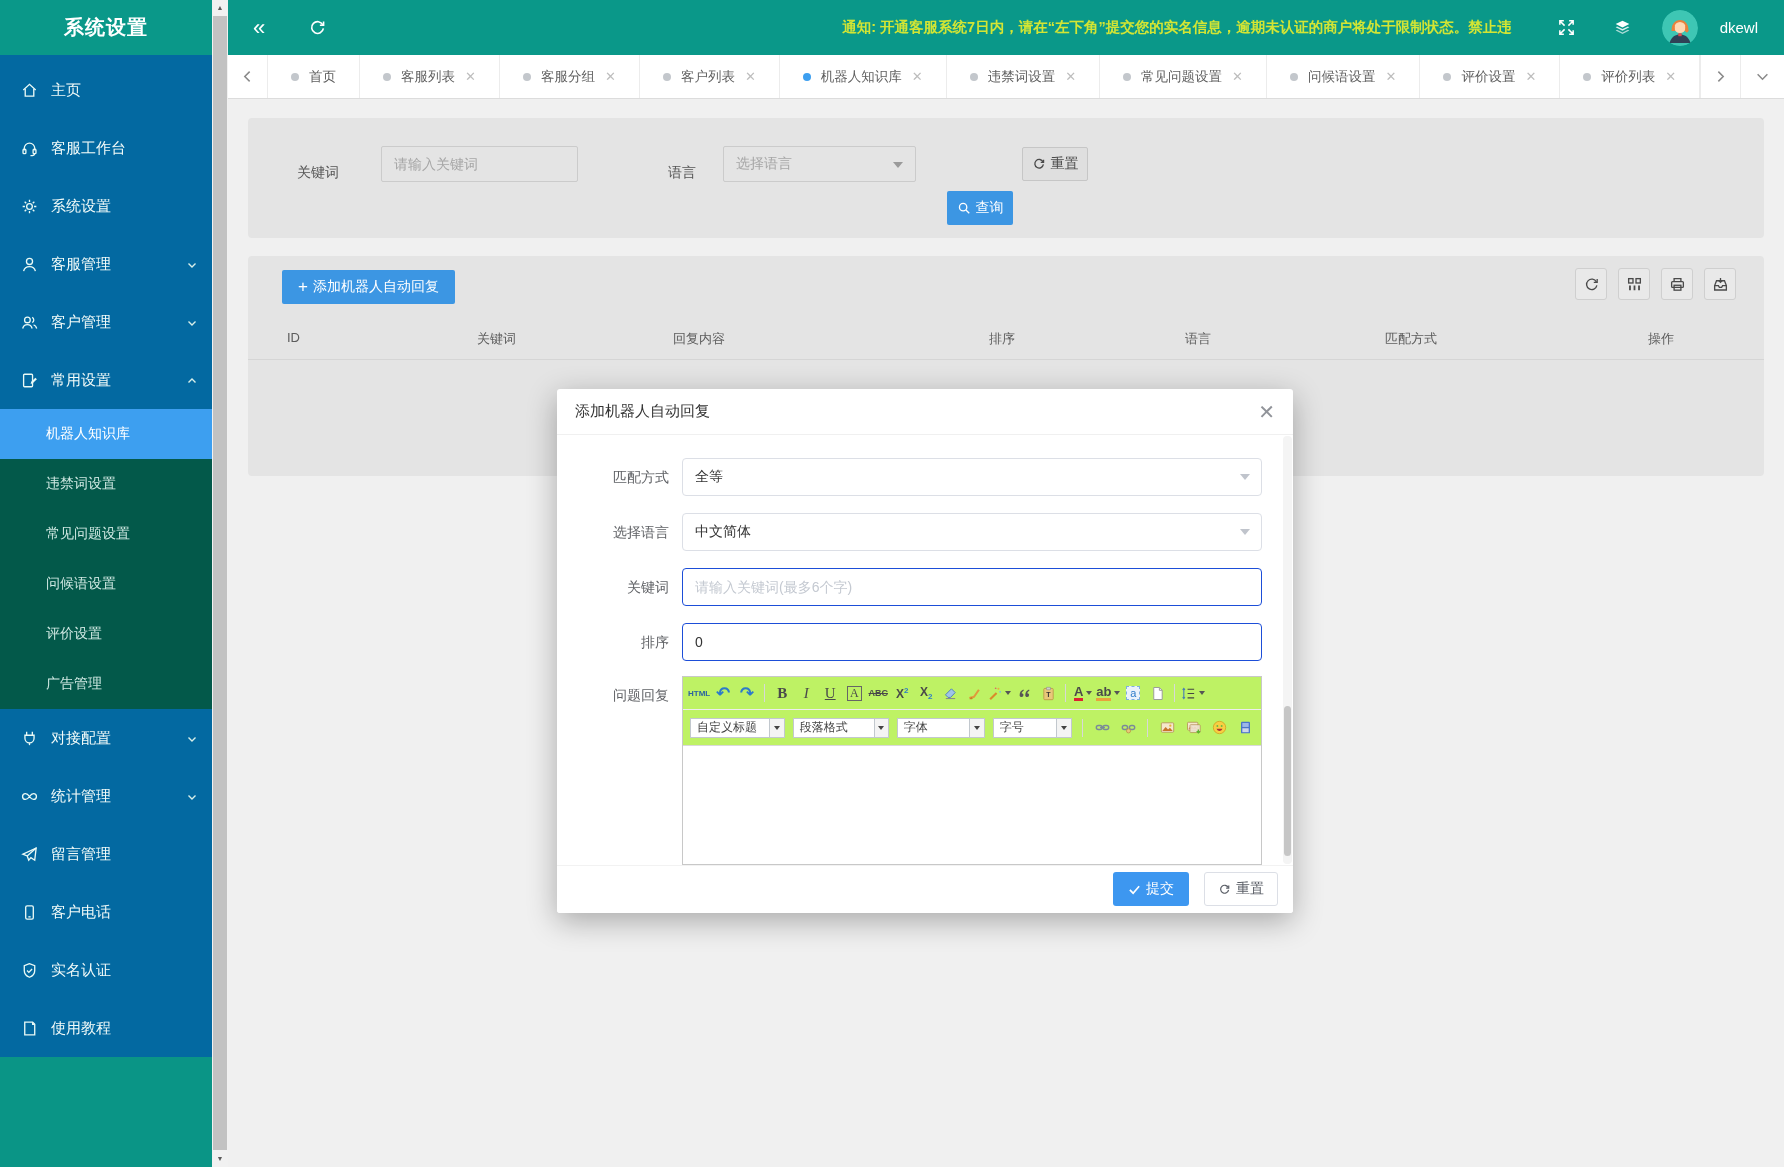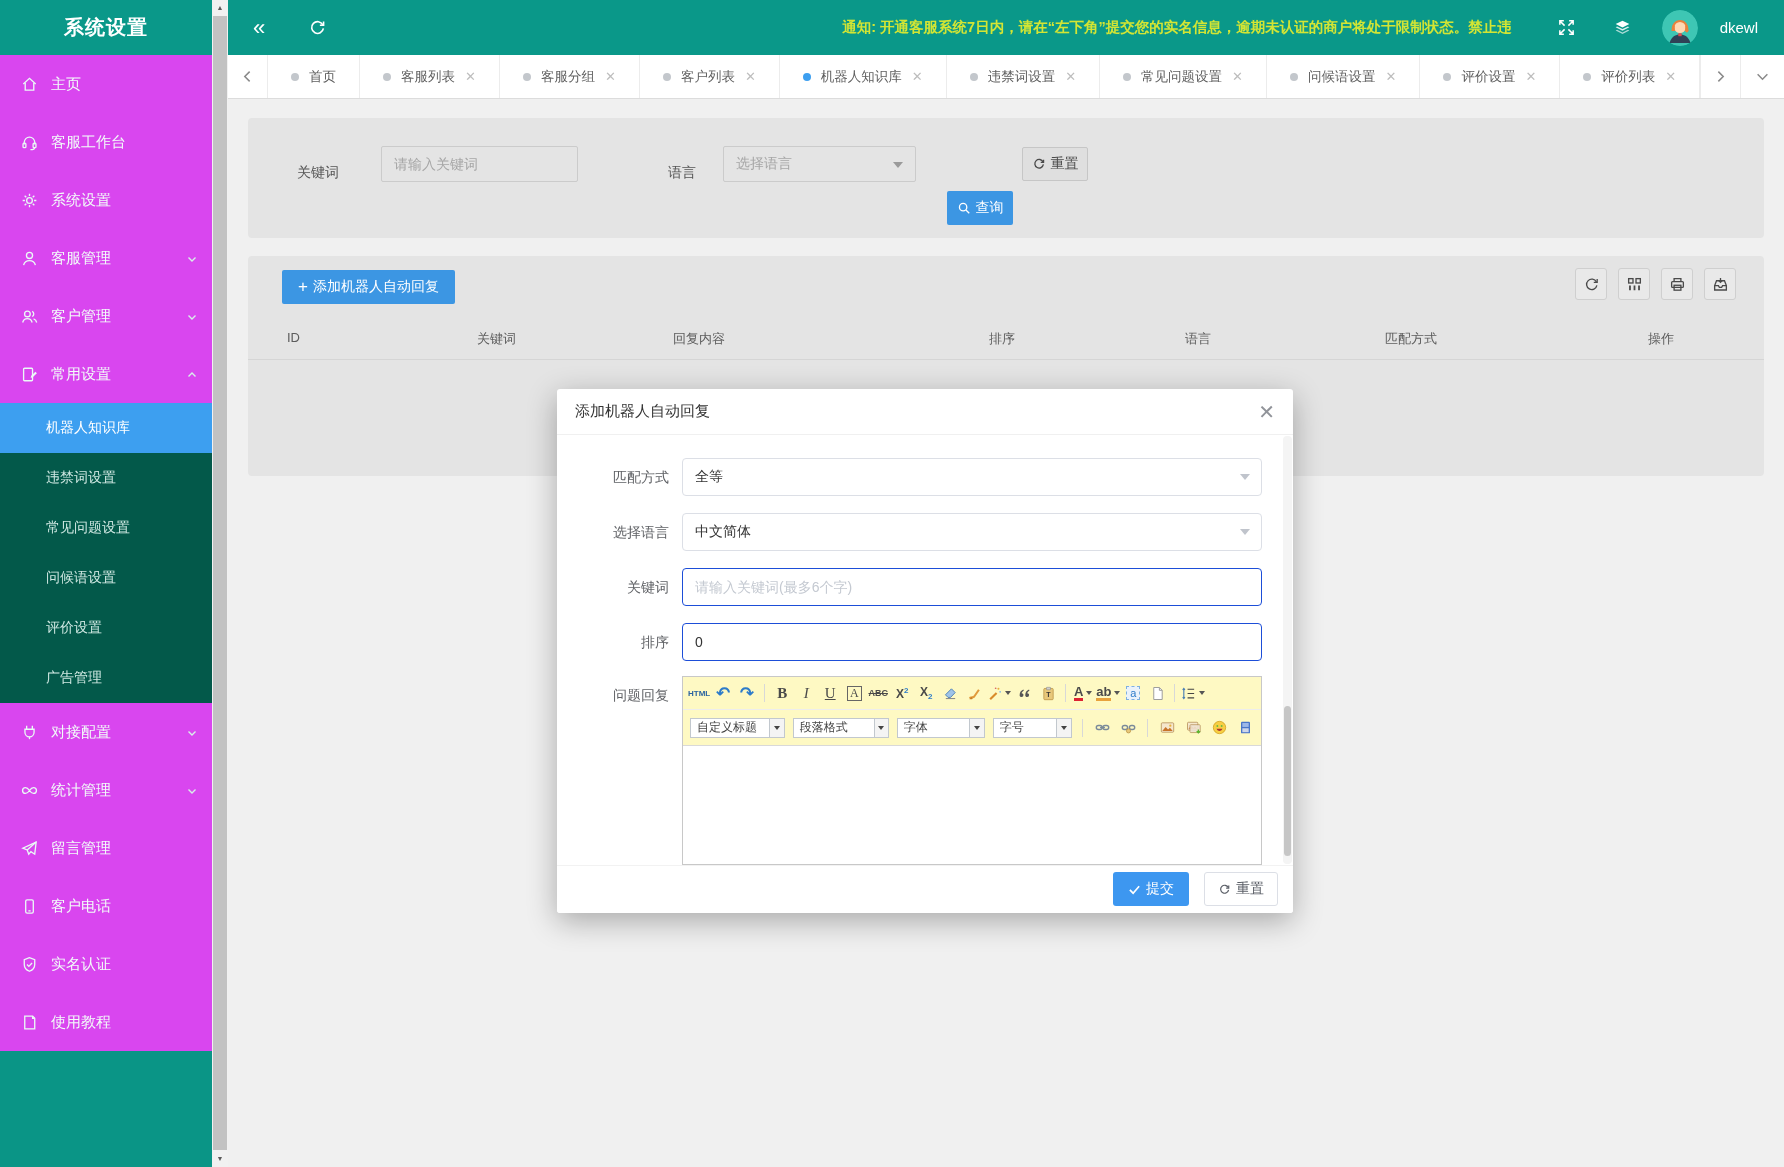--- a/index.html
+++ b/index.html
@@ -3,21 +3,21 @@
 <meta charset="utf-8">
 <style>
   * { margin:0; padding:0; box-sizing:border-box; }
   html,body { width:1784px; height:1167px; overflow:hidden; }
   body { font-family:"Liberation Sans","DejaVu Sans",sans-serif; font-size:14px; background:#f0f0f0; }
   #root { position:relative; width:1784px; height:1167px; overflow:hidden; background:#f0f0f0; }
 
   
   #sidebar { position:absolute; left:0; top:0; width:212px; height:1167px; background:#0a9586; }
   .sb-title { height:55px; line-height:55px; text-align:center; color:#fff; font-size:20px; font-weight:600; background:#0a9889; letter-spacing:1px; }
-  #menu { background:#d946ef; }
+  #menu { background:#0369a1; padding-top:6px; }
   .mi { position:relative; height:58px; display:flex; align-items:center; padding-left:20px; color:#f2fbf9; cursor:pointer; }
   .mi .ic { width:19px; height:19px; margin-right:12px; display:inline-flex; color:#eafaf6; }
   .mi .ic svg { width:19px; height:19px; }
   .mi .lb { font-size:15px; }
   .mi .chev { position:absolute; right:14px; width:12px; height:12px; color:#d8efe9; }
   .submenu { background:#03594a; }
   .smi { height:50px; display:flex; align-items:center; padding-left:46px; color:#cfe8e2; font-size:14px; cursor:pointer; }
   .smi.active { background:#3d9ff0; color:#fff; }
 
   
@@ -82,21 +82,21 @@
   #modal-close { margin-left:auto; font-size:20px; color:#909399; cursor:pointer; line-height:1; }
   .mrow { position:absolute; left:0; width:100%; display:flex; }
   .mlabel { width:125px; text-align:right; padding-right:13px; font-size:14px; color:#606266; line-height:38px; }
   .mctrl { position:relative; width:580px; height:38px; }
   .msel { width:100%; height:38px; border:1px solid #dcdfe6; border-radius:4px; background:#fff; padding:0 12px; display:flex; align-items:center; font-size:14px; color:#333; cursor:pointer; }
   .msel .caret-down { border-top-color:#c0c4cc; top:16px; }
   .minput { width:100%; height:38px; border:1px solid #1d4ed8; border-radius:4px; padding:0 12px; font-size:14px; color:#333; }
   .minput::placeholder { color:#c4c9d1; }
   #row-match { top:69px; } #row-lang { top:124px; } #row-kw { top:179px; } #row-sort { top:234px; } #row-editor { top:287px; }
   #editor { position:relative; width:580px; height:189px; border:1px solid #c8c8c8; background:#fff; overflow:hidden; }
-  .ed-row { display:flex; align-items:center; background:#fef9c3; padding:0 4px; }
+  .ed-row { display:flex; align-items:center; background:#bef264; padding:0 4px; }
   #ed-row1 { height:33px; border-bottom:1px solid #ededed; }
   #ed-row2 { height:36px; border-bottom:1px solid #d9d9d9; gap:2px; }
   .ed-btn { min-width:22px; height:22px; margin:0 1px; display:inline-flex; align-items:center; justify-content:center; border-radius:2px; cursor:pointer; color:#4a4a4a; }
   .ed-btn svg { width:15px; height:15px; }
   .ed-sep { width:1px; height:18px; background:#d8d8d8; margin:0 5px; }
   .ed-caret { width:0; height:0; border-left:3.5px solid transparent; border-right:3.5px solid transparent; border-top:4px solid #555; margin-left:3px; }
   .ed-sel { height:20px; background:#fff; border:1px solid #c2c8ce; display:flex; align-items:center; margin:0 3px; cursor:pointer; }
   .ed-sel .t { padding:0 6px; font-size:12px; color:#444; flex:1; white-space:nowrap; }
   .ed-sel .dd { width:15px; height:100%; border-left:1px solid #c2c8ce; display:flex; align-items:center; justify-content:center; background:#f4f4f4; }
   .ed-sel .dd i { width:0; height:0; border-left:3.5px solid transparent; border-right:3.5px solid transparent; border-top:4px solid #444; }

